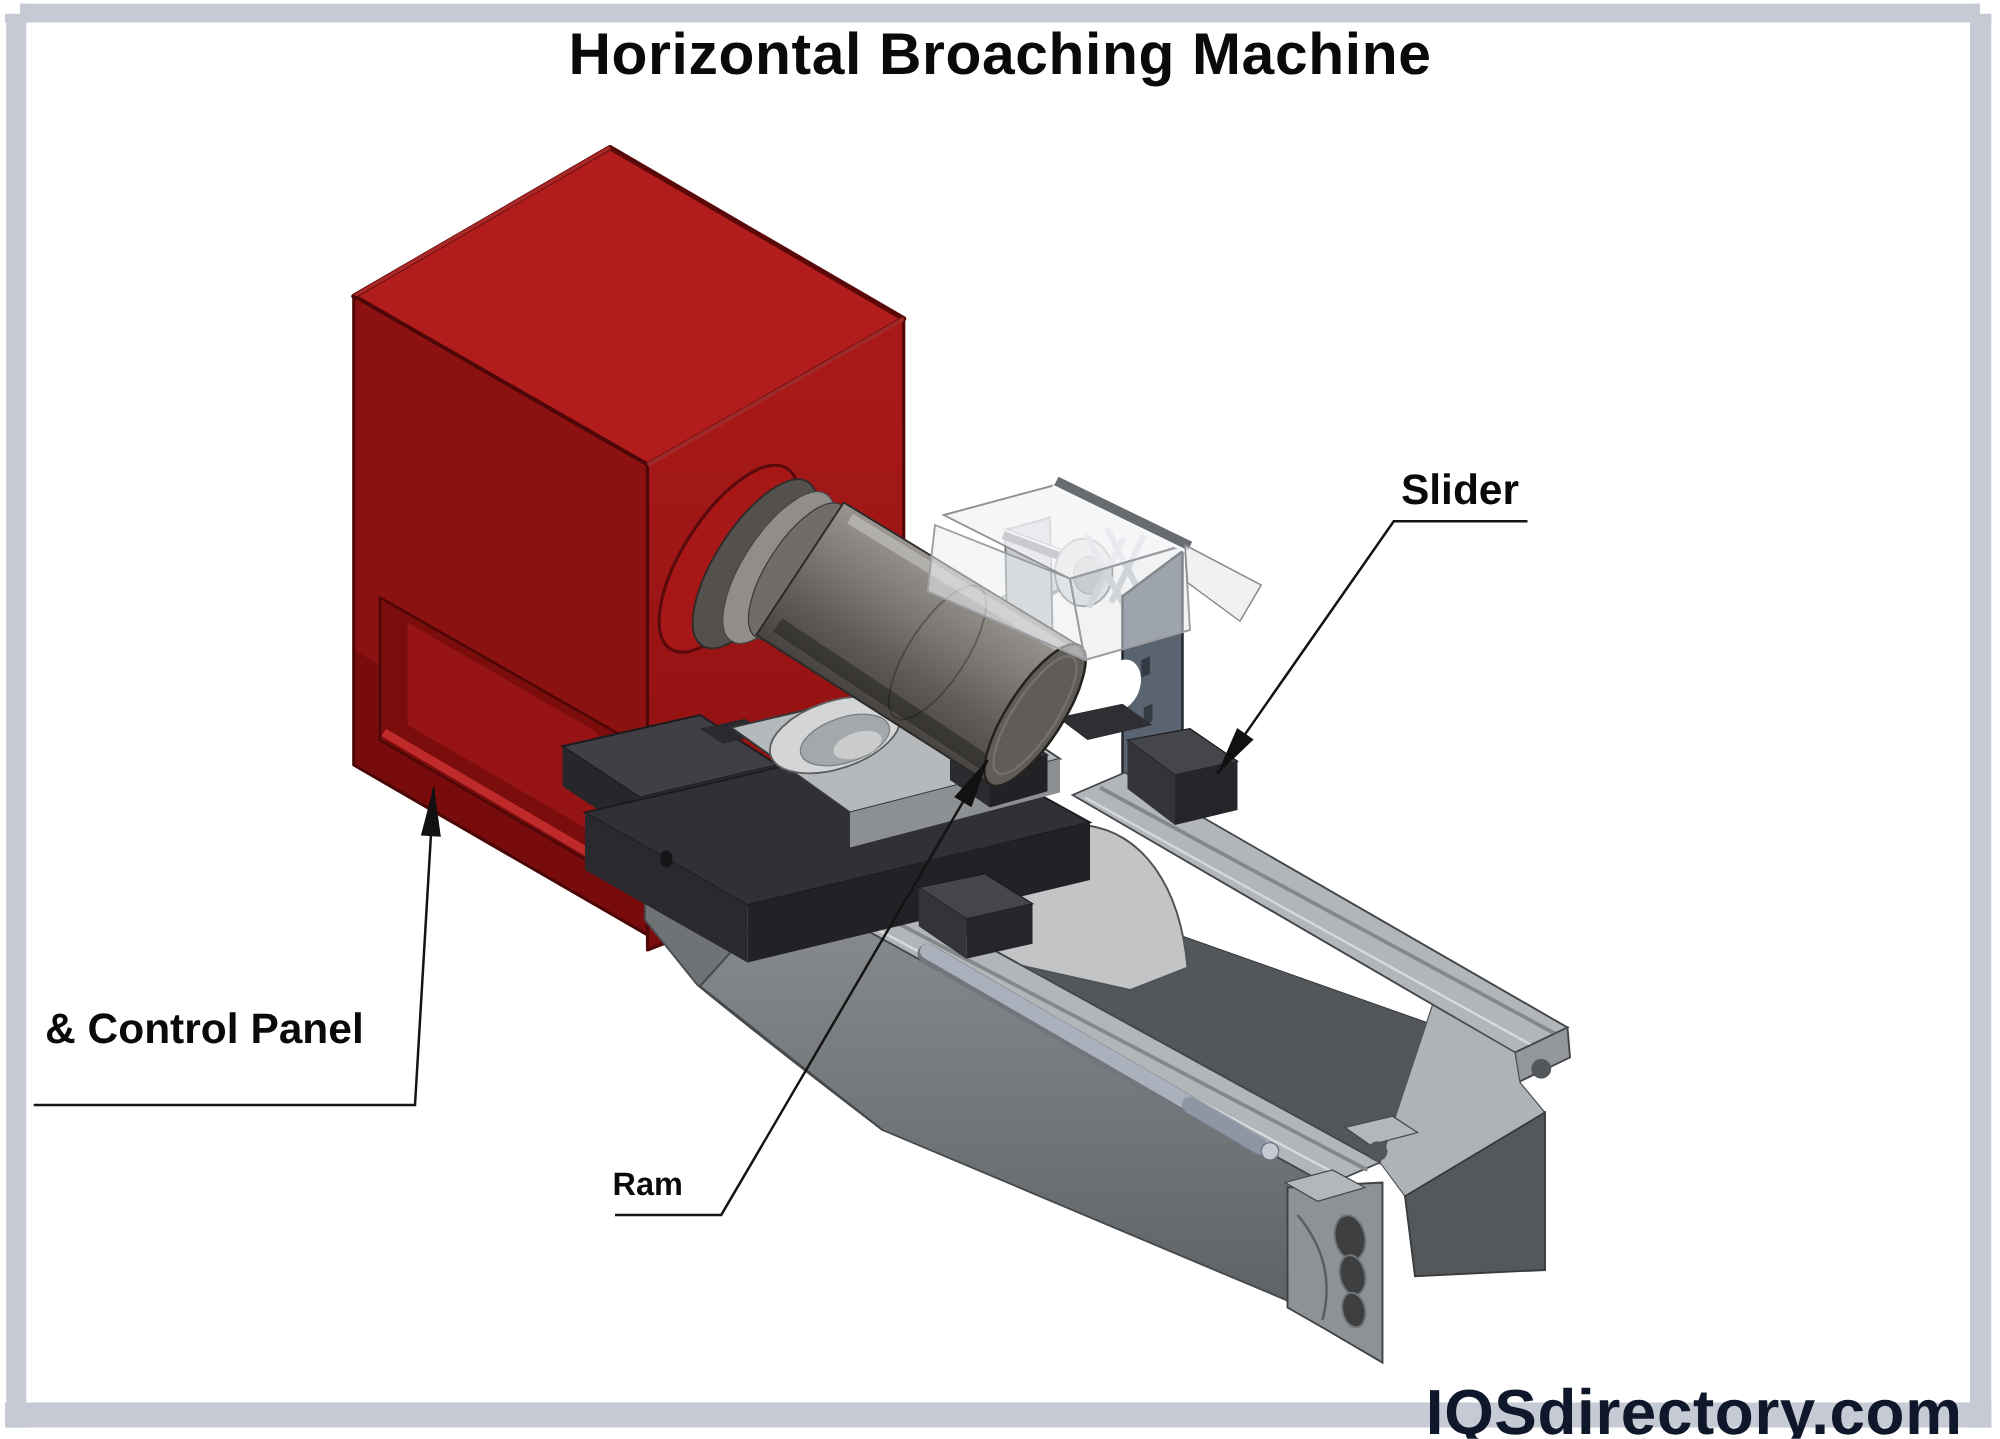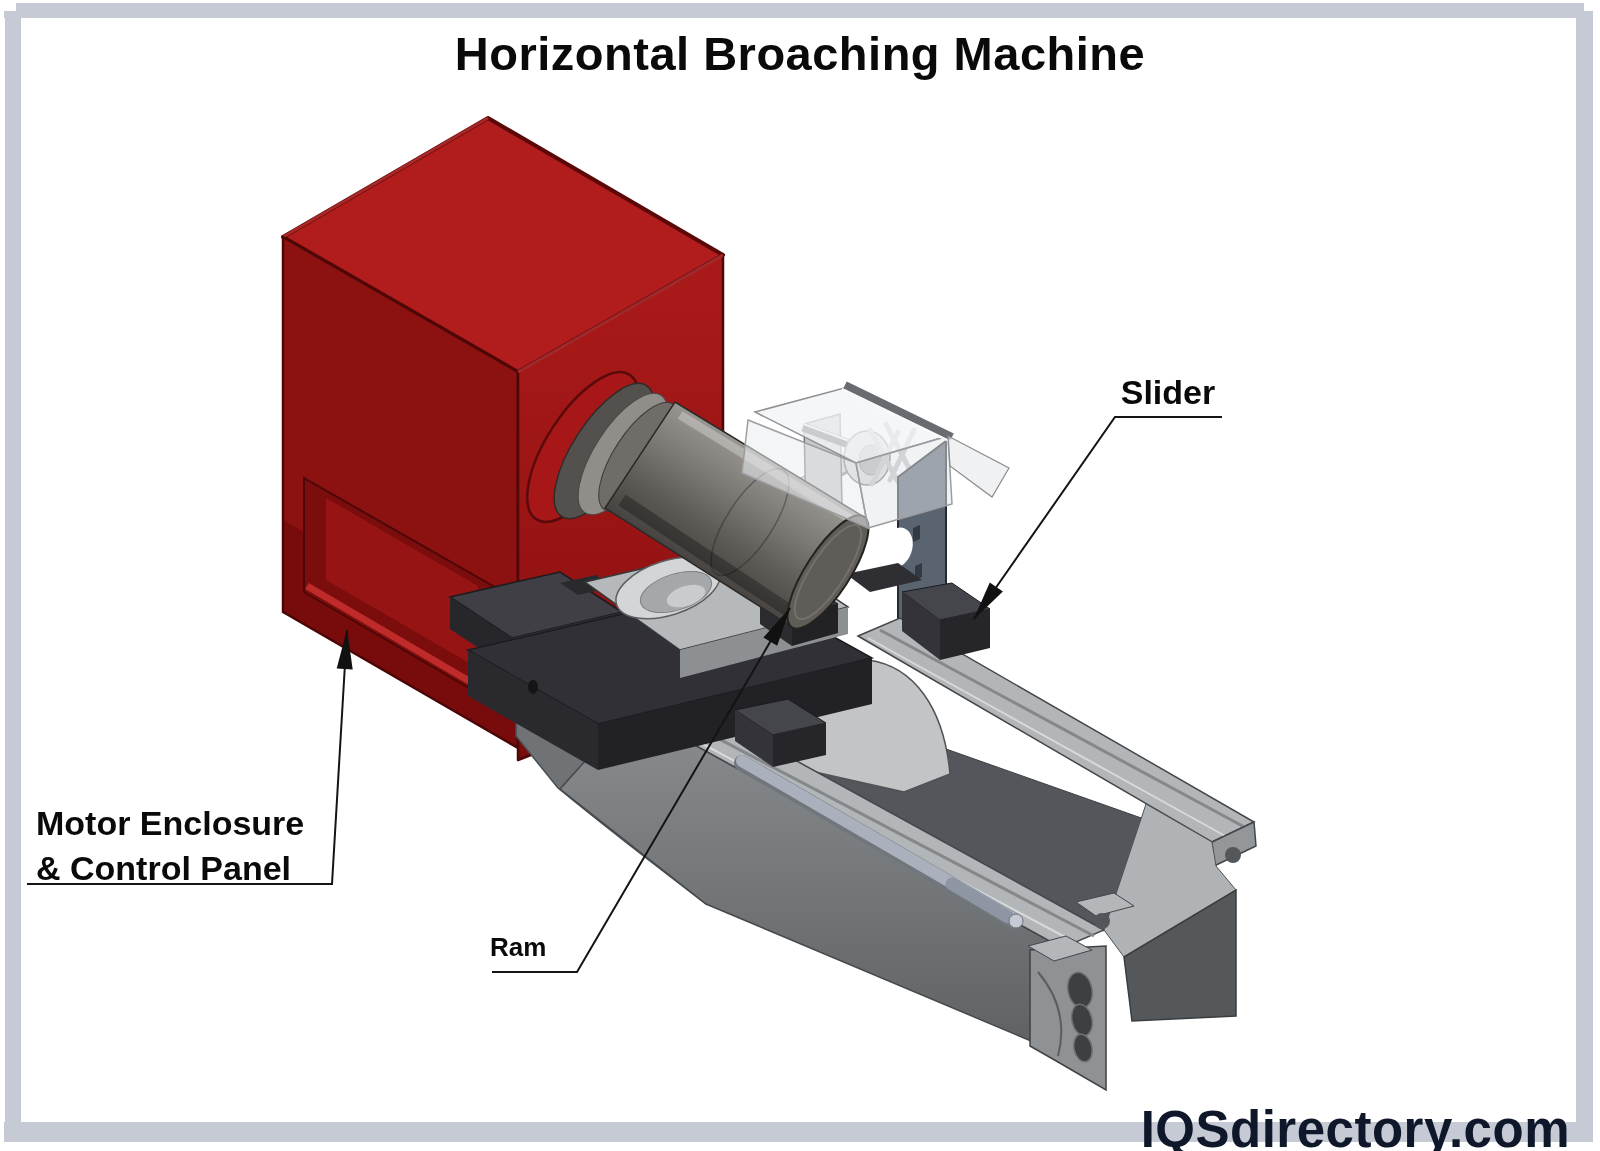--- a/index.html
+++ b/index.html
@@ -7,21 +7,21 @@
        font-family:"Liberation Sans",sans-serif;}
   .frame-band{position:absolute;background:#c5cad4;}
   .band-top{left:4px;right:7px;top:3px;height:15px;}
   .band-bottom{left:4px;right:7px;bottom:9px;height:20px;}
   .band-left{left:5px;top:3px;bottom:9px;width:16px;}
   .band-right{right:7px;top:3px;bottom:9px;width:17px;}
   .notch{position:absolute;background:#ffffff;width:16px;height:11px;}
   .notch-tl{left:0;top:0;}
   .notch-tr{right:0;top:0;}
   .stage{position:absolute;left:0;top:0;width:1600px;height:1151px;}
-  .page-title{position:absolute;left:0;top:26px;width:100%;text-align:center;
+  .page-title{position:absolute;left:0;top:15px;width:100%;text-align:center;
        font-size:47px;font-weight:bold;color:#0a0a0a;letter-spacing:0.5px;}
   .callout{position:absolute;font-weight:bold;color:#0a0a0a;white-space:nowrap;}
   .lbl-slider{left:1112px;top:373px;width:112px;text-align:center;font-size:34px;}
   .lbl-motor{left:36px;top:801px;font-size:34px;line-height:45px;}
   .lbl-ram{left:490px;top:932px;font-size:26px;}
   .watermark{position:absolute;right:30px;top:1064px;font-size:51px;
        font-weight:bold;color:#0f172a;letter-spacing:0.5px;margin-top:36px;}
 </style>
 </head>
 <body>
@@ -174,17 +174,16 @@
   <g stroke="#141414" stroke-width="2" fill="none">
     <polyline points="1222,417 1115,417 974,619" marker-end="url(#ah)"></polyline>
     <polyline points="27,884 332,884 347,630" marker-end="url(#ah)"></polyline>
     <polyline points="492,972 577,972 790,608" marker-end="url(#ah)"></polyline>
   </g>
 </svg>
 
 <div class="page-title">Horizontal Broaching Machine</div>
 <div class="callout lbl-slider">Slider</div>
 <div class="callout lbl-motor">
-  <div>Motor Enclosure</div>
   <div>&amp; Control Panel</div>
 </div>
 <div class="callout lbl-ram">Ram</div>
 <div class="watermark">IQSdirectory.com</div>
 
 </body></html>

